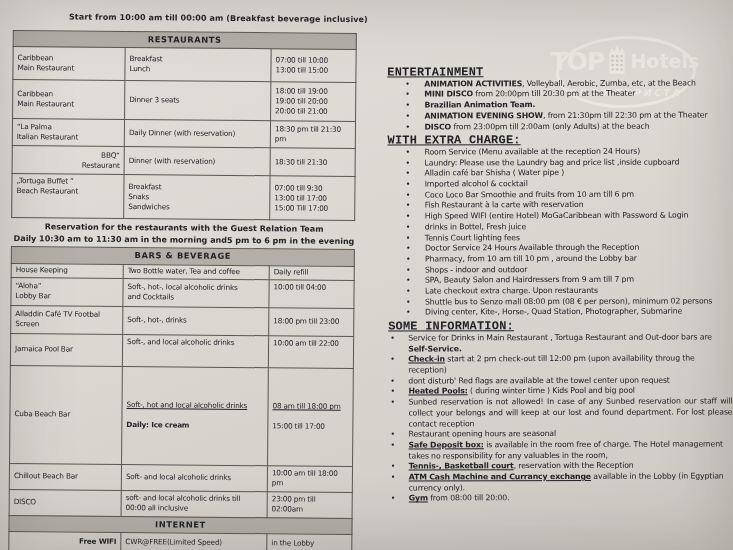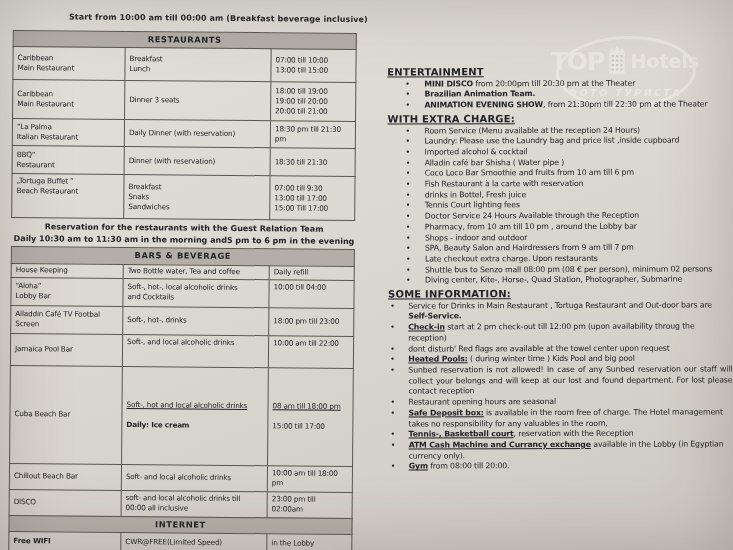--- a/index.html
+++ b/index.html
@@ -29,35 +29,35 @@
   
   .left-col{position:absolute;left:13px;top:8px;width:346px;z-index:2;
     transform:rotate(.5deg);transform-origin:top left;}
   .intro{font-size:8px;font-weight:bold;margin:4px 0 9px 56px;letter-spacing:.1px;white-space:nowrap;}
   table{border-collapse:collapse;width:343px;table-layout:fixed;
     font-size:7.3px;letter-spacing:-.2px;line-height:1.35;}
   col.c1{width:112px}col.c2{width:146px}col.c3{width:85px}
   td,th{border:1px solid #5a5650;padding:1px 4px;vertical-align:middle;white-space:pre-line;}
   th.band{background:#b3afa8;text-align:center;font-size:8.3px;letter-spacing:.6px;
     font-weight:bold;padding:2px;white-space:nowrap;}
-  .ctr{text-align:left;}
+  .ctr{text-align:right;}
   .vtop{vertical-align:top;padding-top:2px;}
   .u{text-decoration:underline;white-space:nowrap;}
   .b{font-weight:bold;}
   .r1 td{height:30px}.r2 td{height:36px}.r3 td{height:24px}.r4 td{height:25px}.r5 td{height:40px}
   .b1 td{height:11px}.b2 td{height:24px}.b3 td{height:25px}.b4 td{height:28px}
   .b5 td{height:95px}.b6 td{height:23px}.b7 td{height:23px}.i1 td{height:16px}
   .note{font-size:8px;font-weight:bold;text-align:center;margin:3px 0 2px;
     white-space:pre-line;line-height:1.45;}
 
   
   .right-col{position:absolute;left:388px;top:64px;width:344px;z-index:2;
     transform:rotate(-.2deg);font-size:7.8px;letter-spacing:-.15px;line-height:10.7px;}
-  .sec{font-size:10px;font-weight:bold;text-decoration:underline;
-    margin:3px 0 1px;letter-spacing:.2px;}
+  .sec{font-size:12px;font-weight:bold;text-decoration:underline;
+    margin:3px 0 1px;letter-spacing:.2px;font-family:Liberation Mono, monospace;}
   ul{list-style:none;margin:0;padding:0;}
   ul.indent li{padding-left:37px;position:relative;}
   ul.indent li::before{content:"•";position:absolute;left:18px;}
   ul.flush li{padding-left:20px;position:relative;}
   ul.flush li::before{content:"•";position:absolute;left:2px;}
   li.just{text-align:justify;}
   strong.su{text-decoration:underline;}
 </style>
 </head>
 <body>
@@ -213,33 +213,36 @@
       <td>in the Lobby</td>
     </tr>
   </tbody>
     </table>
 </div>
 
 <div class="right-col">
 
   <div class="sec">ENTERTAINMENT</div>
   <ul class="indent">
+    <li><strong>ANIMATION ACTIVITIES</strong><span>, Volleyball, Aerobic, Zumba, etc, at the Beach</span></li>
     <li><strong>MINI DISCO</strong><span> from 20:00pm till 20:30 pm  at the Theater</span></li>
     <li><strong>Brazilian Animation Team.</strong><span></span></li>
     <li><strong>ANIMATION EVENING SHOW</strong><span>, from 21:30pm till 22:30 pm  at the Theater</span></li>
+    <li><strong>DISCO</strong><span>  from 23:00pm till 2:00am (only Adults) at the beach</span></li>
   </ul>
 
   <div class="sec">WITH EXTRA CHARGE:</div>
   <ul class="indent">
     <li>Room Service (Menu available at the reception 24 Hours)</li>
     <li>Laundry: Please use the Laundry bag and price list ,inside cupboard</li>
+    <li>Alladin café bar Shisha ( Water pipe )</li>
     <li>Imported  alcohol &amp; cocktail</li>
-    <li>Alladin café bar Shisha ( Water pipe )</li>
     <li>Coco Loco Bar Smoothie and fruits  from 10 am till 6 pm</li>
     <li>Fish Restaurant à la carte with reservation</li>
+    <li>High Speed WIFI (entire Hotel) MoGaCaribbean with Password &amp; Login</li>
     <li>drinks in Bottel, Fresh juice</li>
     <li>Tennis Court lighting fees</li>
     <li>Doctor Service 24 Hours Available through the Reception</li>
     <li>Pharmacy, from 10 am till 10 pm , around the Lobby bar</li>
     <li>Shops - indoor and outdoor</li>
     <li>SPA, Beauty Salon and Hairdressers from 9 am till 7 pm</li>
     <li>Late checkout extra charge. Upon restaurants</li>
     <li>Shuttle bus to Senzo mall 08:00 pm (08 € per person), minimum 02 persons</li>
     <li>Diving center, Kite-,  Horse-,   Quad Station, Photographer,  Submarine</li>
   </ul>

